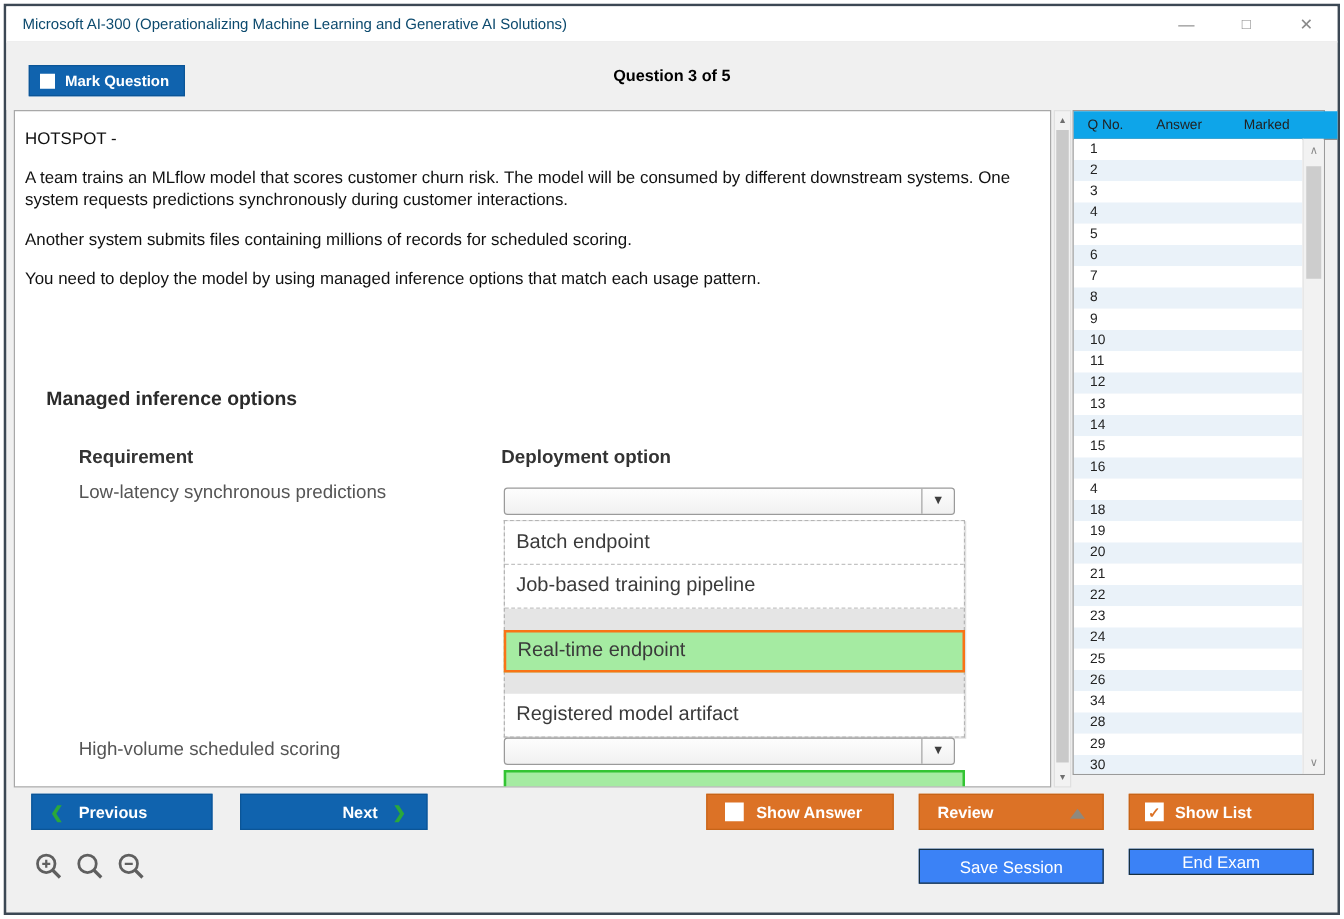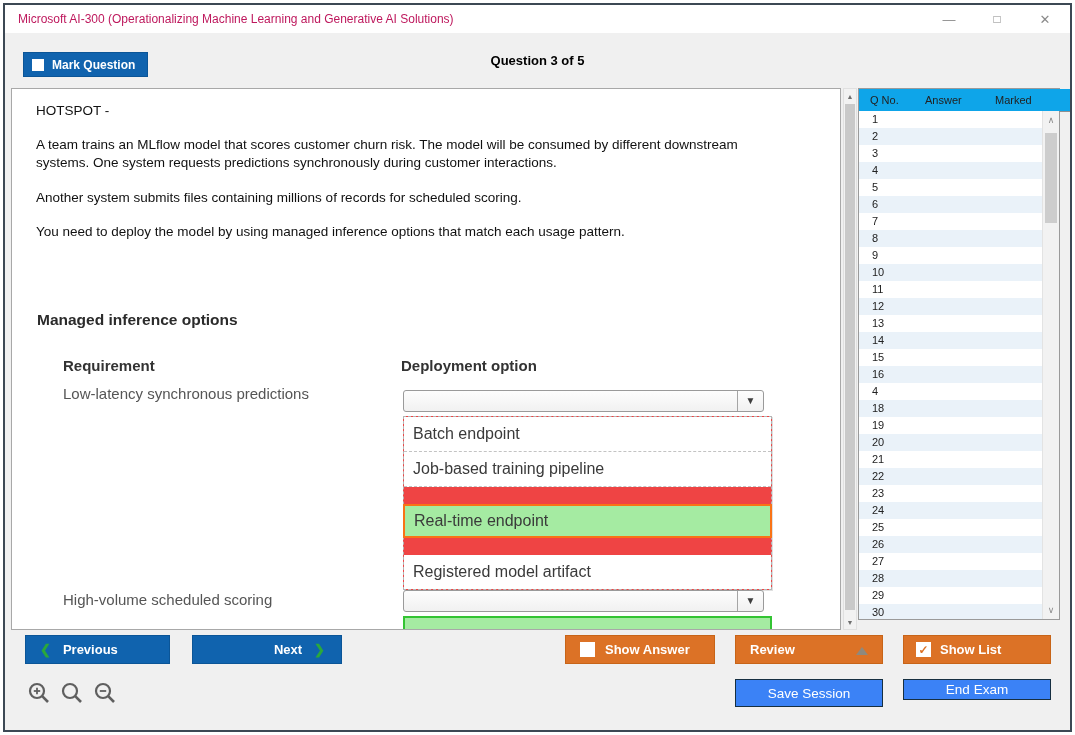--- a/index.html
+++ b/index.html
@@ -2,55 +2,55 @@
 <html><head>
 <meta charset="utf-8">
 <style>
   html,body{margin:0;padding:0;width:1075px;height:735px;background:#ffffff;
     font-family:"Liberation Sans", sans-serif; -webkit-font-smoothing:antialiased;}
   #window{position:absolute;left:3px;top:3px;width:1065px;height:725px;
     border:2px solid #3c4854;background:#f0f0f0;overflow:hidden;}
   
   .titlebar{position:absolute;left:0;top:0;width:100%;height:28px;background:#ffffff;
     border-bottom:1px solid #e2e2e2;}
-  .title-text{position:absolute;left:13px;top:7px;font-size:12px;color:#be185d;}
+  .title-text{position:absolute;left:13px;top:7px;font-size:12px;color:#0c4a6e;}
   .win-controls{position:absolute;right:14px;top:0;height:28px;display:flex;align-items:center;gap:26px;}
   .win-btn{width:22px;text-align:center;color:#8a8a8a;font-size:13px;cursor:default;}
   .win-btn.max{font-size:12px;}
   
   .header{position:absolute;left:0;top:28px;width:100%;height:55px;background:#f0f0f0;}
   .mark-btn{position:absolute;left:18px;top:19px;height:25px;min-width:110px;background:#1063ae;
     border:1px solid #0b5597;display:flex;align-items:center;padding:0 12px 0 8px;box-sizing:border-box;}
   .mark-box{width:12px;height:12px;background:#ffffff;margin-right:8px;}
   .mark-label{color:#ffffff;font-size:12px;font-weight:bold;}
   .q-counter{position:absolute;left:0;top:20px;width:100%;text-align:center;
     font-size:13px;font-weight:bold;color:#000000;}
   
   .main-panel{position:absolute;left:6px;top:83px;width:830px;height:542px;background:#ffffff;
     border:1px solid #a8a8a8;box-sizing:border-box;overflow:hidden;}
-  .qtext{margin:16px;padding:0 30px 0 8px;font-size:13.5px;color:#111;line-height:1.35;max-width:790px;}
+  .qtext{margin:0;padding:0 30px 0 8px;font-size:13.5px;color:#111;line-height:1.35;max-width:790px;}
   .qtext.first{margin-top:13px;}
   .qtext + .qtext{margin-top:13px;}
   
   .aa-title{position:absolute;left:25px;top:222px;font-size:15.5px;font-weight:bold;color:#2b2b2b;}
   .aa-col{position:absolute;top:268px;font-size:15px;font-weight:bold;color:#333;}
   .aa-col.c1{left:51px;}
   .aa-col.c2{left:389px;}
   .aa-req{position:absolute;font-size:15px;color:#555;}
   .aa-req.r1{left:51px;top:296px;}
   .aa-req.r2{left:51px;top:502px;}
   .dd-select{position:absolute;left:391px;width:361px;height:22px;background:linear-gradient(#fdfdfd,#f1f1f1);
     border:1px solid #9a9a9a;border-radius:3px;box-sizing:border-box;}
   .dd-select.s1{top:301px;}
   .dd-select.s2{top:501px;}
   .dd-arrowbox{position:absolute;right:0;top:0;width:25px;height:100%;border-left:1px solid #a5a5a5;
     display:flex;align-items:center;justify-content:center;}
   .dd-arrowbox span{font-size:10px;color:#3d3d3d;line-height:1;}
   .dd-list{position:absolute;left:391px;top:327px;width:369px;border:1px dashed #b5b5b5;
-    background:#ef4444;box-sizing:border-box;box-shadow:1px 1px 0 #e0e0e0;}
+    background:#e5e5e5;box-sizing:border-box;box-shadow:1px 1px 0 #e0e0e0;}
   .ddl-option{height:34px;line-height:34px;padding-left:9px;font-size:16px;color:#3a3a3a;
     border-bottom:1px dashed #c3c3c3;background:#ffffff;}
   .ddl-option:last-child{border-bottom:none;}
   .ddl-option.highlighted{background:#a5eba2;border:2px solid #f97316;height:30px;line-height:30px;
     margin:17px -1px;}
   .dd-partial{position:absolute;left:391px;top:527px;width:369px;height:18px;background:#a5eba2;
     border:2px solid #33c433;box-sizing:border-box;}
   
   .main-scroll{position:absolute;left:838px;top:83px;width:14px;height:542px;background:#f2f2f2;
     border:1px solid #e0e0e0;box-sizing:border-box;}
@@ -187,21 +187,21 @@
         <div class="qrow"><span class="qno">4</span></div>
         <div class="qrow alt"><span class="qno">18</span></div>
         <div class="qrow"><span class="qno">19</span></div>
         <div class="qrow alt"><span class="qno">20</span></div>
         <div class="qrow"><span class="qno">21</span></div>
         <div class="qrow alt"><span class="qno">22</span></div>
         <div class="qrow"><span class="qno">23</span></div>
         <div class="qrow alt"><span class="qno">24</span></div>
         <div class="qrow"><span class="qno">25</span></div>
         <div class="qrow alt"><span class="qno">26</span></div>
-        <div class="qrow"><span class="qno">27</span></div>
+        <div class="qrow"><span class="qno">34</span></div>
         <div class="qrow alt"><span class="qno">28</span></div>
         <div class="qrow"><span class="qno">29</span></div>
         <div class="qrow alt"><span class="qno">30</span></div>
       </div>
     <div class="list-scroll">
       <div class="ls-arrow up">∧</div>
       <div class="ls-thumb"></div>
       <div class="ls-arrow down">∨</div>
     </div>
   </div>

